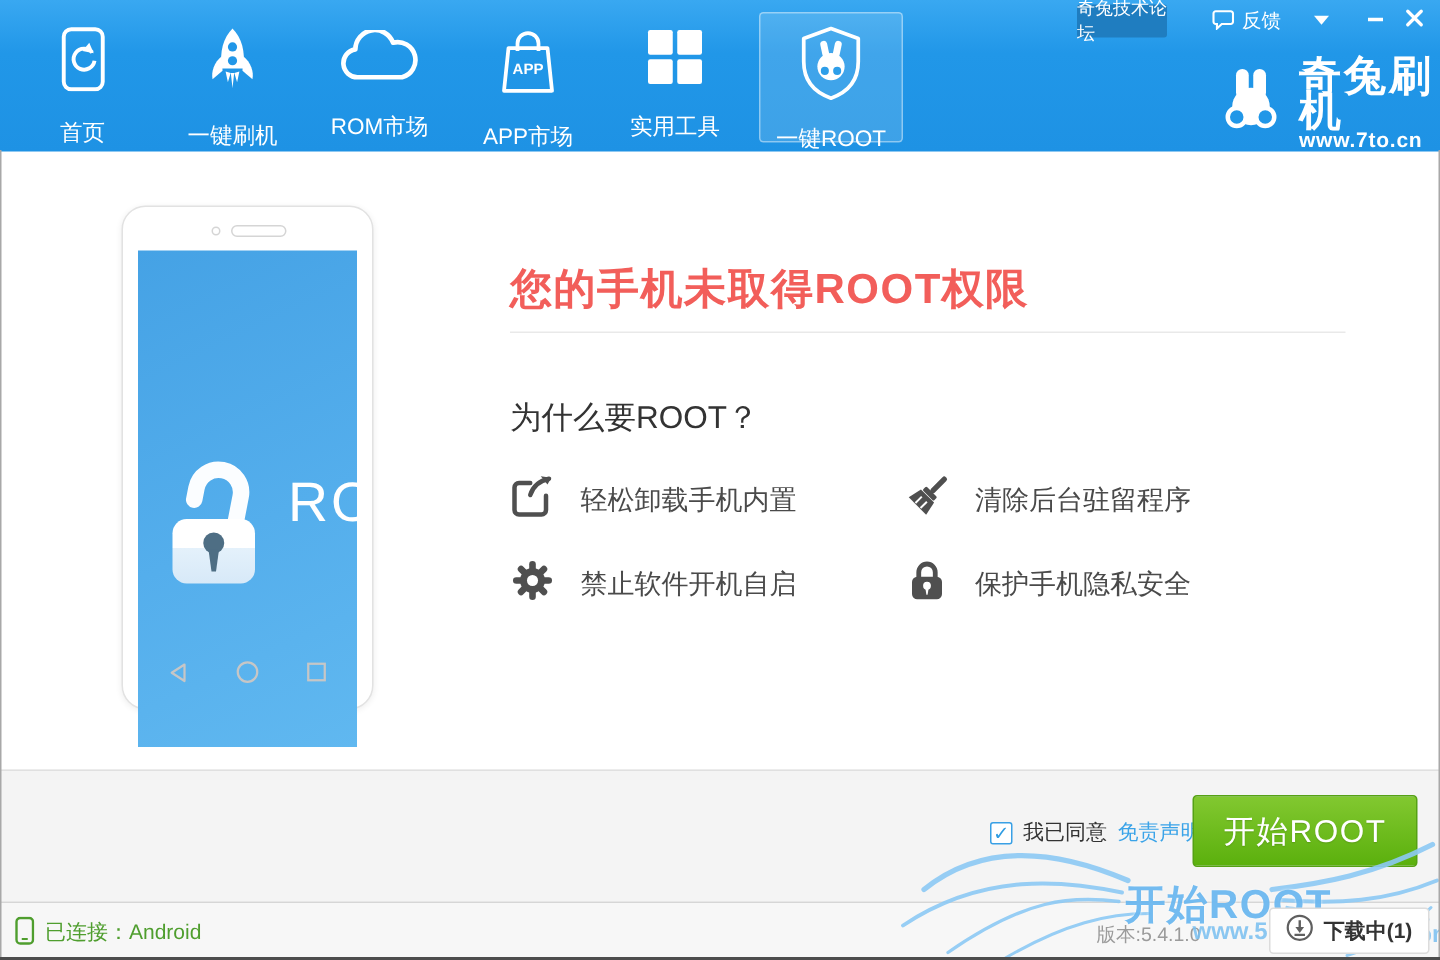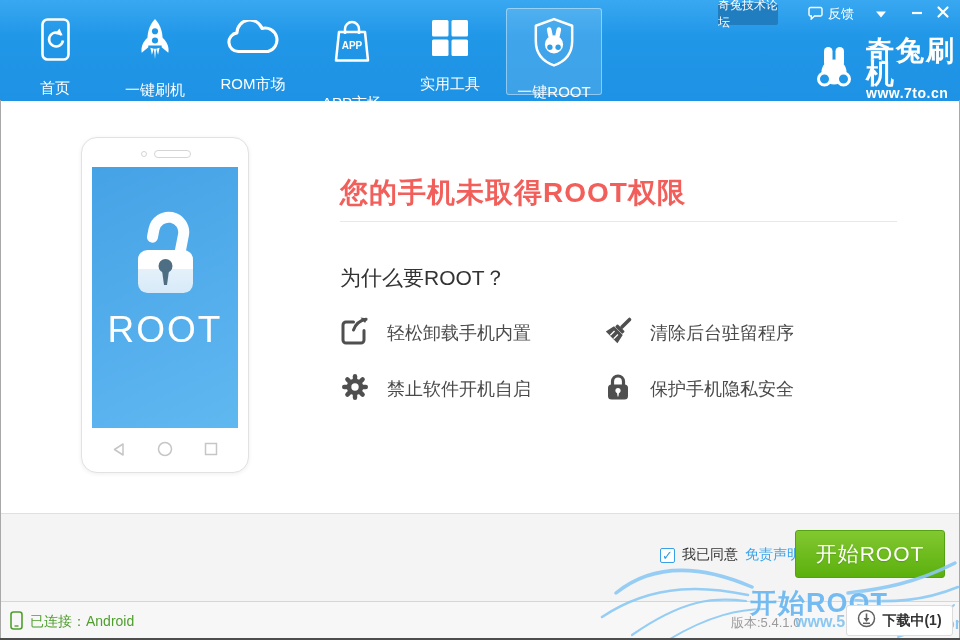--- a/index.html
+++ b/index.html
@@ -31,23 +31,23 @@
 
   .logo{position:absolute;left:812px;top:39px;display:flex;align-items:center;gap:10px;color:#fff;}
   .logo-title{font-size:28px;font-weight:bold;letter-spacing:2px;line-height:23px;}
   .logo-url{font-size:14px;font-weight:bold;letter-spacing:.5px;}
 
   
   .phone{position:absolute;left:81px;top:137px;width:168px;height:336px;background:#fff;
     border:1px solid #e2e2e2;border-radius:16px;box-shadow:0 1px 4px rgba(0,0,0,.07);}
   .cam{position:absolute;left:59px;top:13px;width:6px;height:6px;border:1px solid #d5d5d5;border-radius:50%;}
   .speaker{position:absolute;left:72px;top:12px;width:37px;height:8px;border:1px solid #d5d5d5;border-radius:5px;}
-  .screen{position:absolute;left:10px;top:29px;width:146px;height:261px;
+  .screen{position:absolute;left:10px;top:29px;width:146px;height:331px;
     background:linear-gradient(155deg,#45a2e5 0%,#54aeec 55%,#60b8f0 100%);
-    display:flex;flex-direction:column;align-items:center;}
+    display:flex;flex-direction:row;align-items:center;}
   .screen-label{font-size:37px;color:#fff;letter-spacing:2px;margin-top:4px;}
   .phone-nav{position:absolute;left:30px;right:30px;bottom:11px;display:flex;justify-content:space-between;align-items:center;}
 
   
   .headline{position:absolute;left:340px;top:174px;font-size:28px;font-weight:bold;color:#f25e5a;letter-spacing:1px;}
   .divider{position:absolute;left:340px;top:221px;width:557px;height:1px;background:#e9e9e9;}
   .section-title{position:absolute;left:340px;top:264px;font-size:21px;color:#333;}
   .feature{position:absolute;height:32px;display:flex;align-items:center;gap:17px;}
   .f1{left:340px;top:317px;} .f2{left:603px;top:317px;} .f3{left:340px;top:373px;} .f4{left:603px;top:373px;}
   .feature .flabel{font-size:18px;color:#4a4a4a;white-space:nowrap;}
@@ -147,21 +147,21 @@
 
     <div class="tab" style="left:205px;">
       <span class="ticon">
         <svg width="54" height="36" viewBox="0 0 52 34">
           <path d="M40.5,30 H12 a9,9 0 0 1 -1.5,-17.9 A12.5,12.5 0 0 1 34.7,7.8 A9.5,9.5 0 0 1 40.5,30 Z" fill="none" stroke="#fff" stroke-width="3" stroke-linejoin="round"></path>
         </svg>
       </span>
       <span class="tlabel">ROM市场</span>
     </div>
 
-    <div class="tab" style="left:304px;gap:12px;">
+    <div class="tab" style="left:304px;">
       <span class="ticon">
         <svg width="42" height="46" viewBox="0 0 40 46">
           <path d="M13,16 V11 a7,7 0 0 1 14,0 v5" fill="none" stroke="#fff" stroke-width="2.5"></path>
           <path d="M7,14 H33 L36,42.5 H4 Z" fill="none" stroke="#fff" stroke-width="2.5" stroke-linejoin="round"></path>
           <text x="20" y="31" text-anchor="middle" font-size="10" font-weight="bold" fill="#fff">APP</text>
         </svg>
       </span>
       <span class="tlabel">APP市场</span>
     </div>
 

